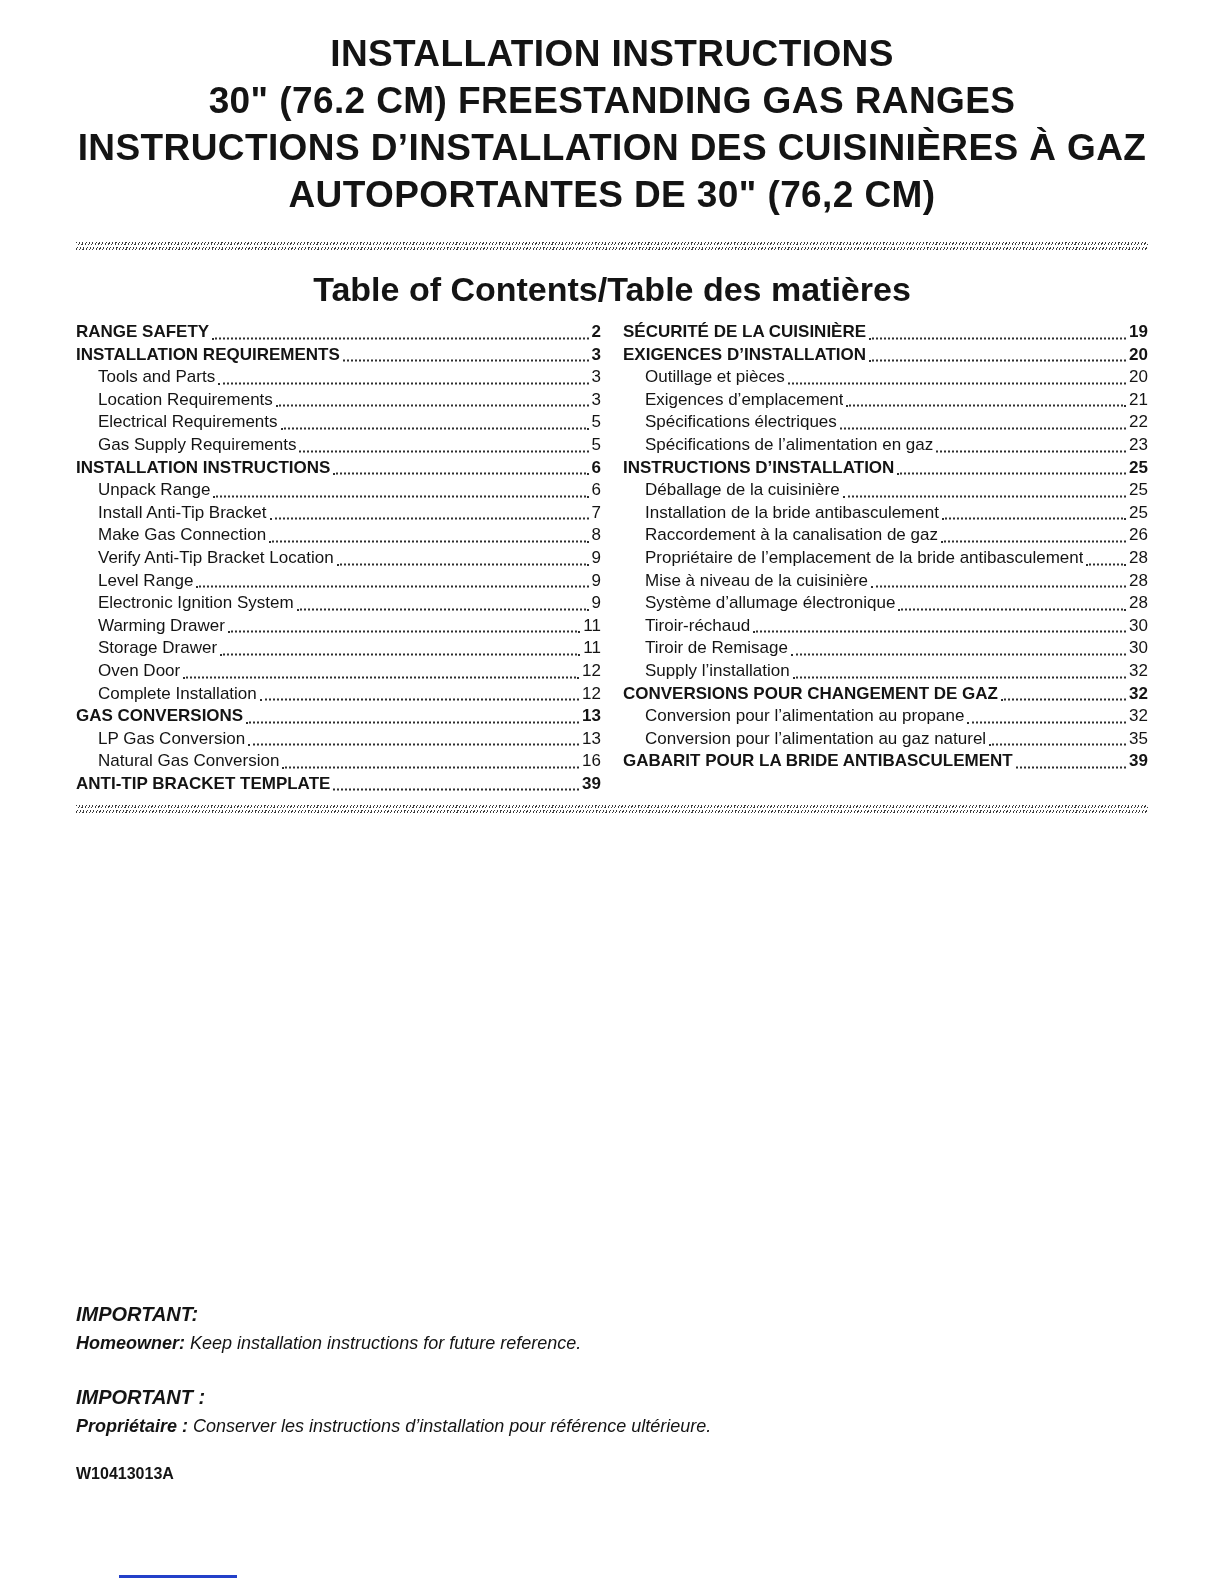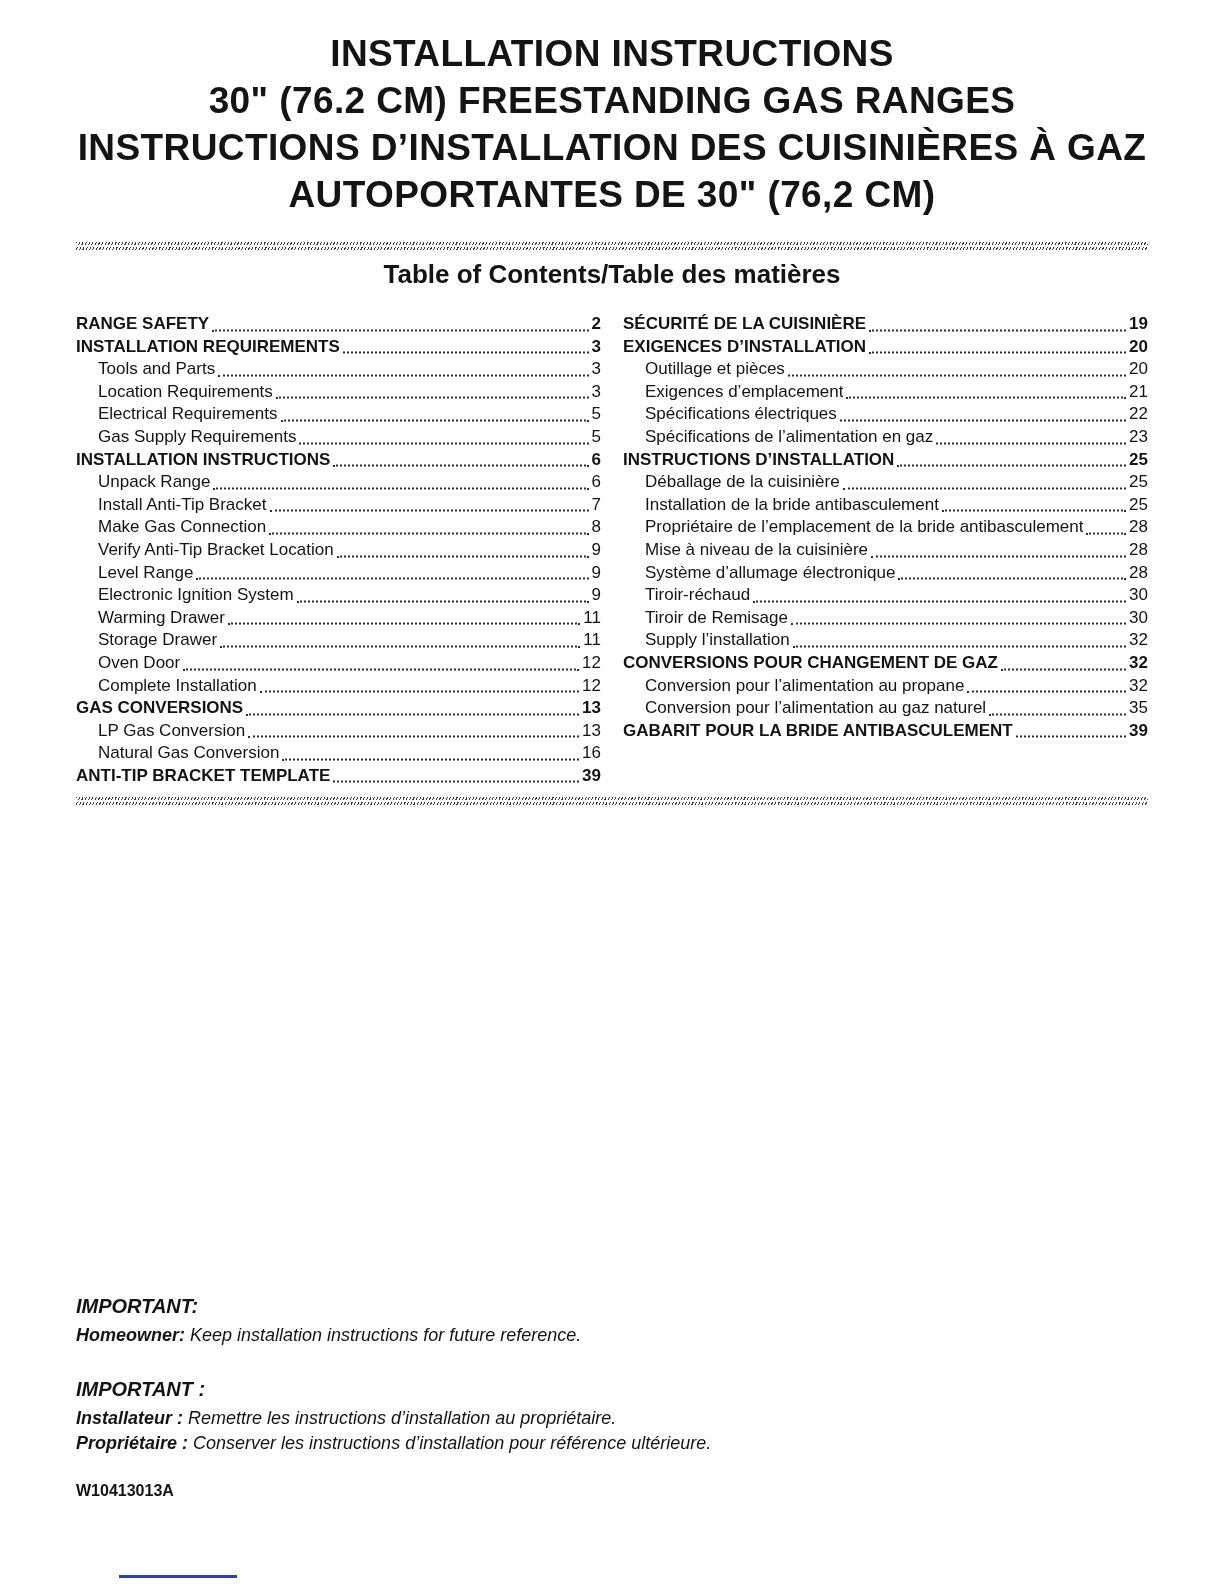--- a/index.html
+++ b/index.html
@@ -25,30 +25,30 @@
     height:8px;
     background-image:
       linear-gradient(to bottom, rgba(0,0,0,0) 0px, rgba(0,0,0,0) 3px, #ffffff 3px, #ffffff 5px, rgba(0,0,0,0) 5px, rgba(0,0,0,0) 8px),
       repeating-linear-gradient(115deg, #3c3c3c 0px, #3c3c3c 1px, #ffffff 1px, #ffffff 3px);
   }
   .divider-top { margin-top:24px; }
   .divider-bottom { margin-top:10px; }
 
   .toc-heading {
     text-align:center;
-    font-size:26px;
+    font-size:34px;
     font-weight:bold;
-    margin-top:8px;
+    margin-top:23px;
     line-height:32px;
   }
 
   .toc {
     display:flex;
     gap:22px;
-    margin-top:23px;
+    margin-top:16px;
     font-size:17px;
     justify-content:center;
   }
   .toc-col { flex:1 1 0; min-width:0; }
   .toc-row {
     display:flex;
     line-height:22.6px;
     white-space:nowrap;
   }
   .toc-row.bold { font-weight:bold; }
@@ -245,20 +245,25 @@
           <span class="toc-label">Déballage de la cuisinière</span>
           <span class="toc-dots"></span>
           <span class="toc-page">25</span>
         </div>
         <div class="toc-row indent">
           <span class="toc-label">Installation de la bride antibasculement</span>
           <span class="toc-dots"></span>
           <span class="toc-page">25</span>
         </div>
         <div class="toc-row indent">
+          <span class="toc-label">Raccordement à la canalisation de gaz</span>
+          <span class="toc-dots"></span>
+          <span class="toc-page">26</span>
+        </div>
+        <div class="toc-row indent">
           <span class="toc-label">Propriétaire de l’emplacement de la bride antibasculement</span>
           <span class="toc-dots"></span>
           <span class="toc-page">28</span>
         </div>
         <div class="toc-row indent">
           <span class="toc-label">Mise à niveau de la cuisinière</span>
           <span class="toc-dots"></span>
           <span class="toc-page">28</span>
         </div>
         <div class="toc-row indent">
@@ -309,23 +314,20 @@
   <div class="important important-en">
     <div class="imp-heading">IMPORTANT:</div>
     <div class="imp-line">
       <span class="imp-lead">Homeowner:</span><span> Keep installation instructions for future reference.</span>
     </div>
   </div>
 
   <div class="important important-fr">
     <div class="imp-heading">IMPORTANT :</div>
     <div class="imp-line">
-      <span class="imp-lead">Installateur :</span><span> Remettre les instructions d’installation au propriétaire.</span>
-    </div>
-    <div class="imp-line">
       <span class="imp-lead">Propriétaire :</span><span> Conserver les instructions d’installation pour référence ultérieure.</span>
     </div>
   </div>
 
   <div class="doc-number">W10413013A</div>
 
   <div class="footer-mark" style="background: rgb(35, 64, 201);"></div>
 
 </div>
 

